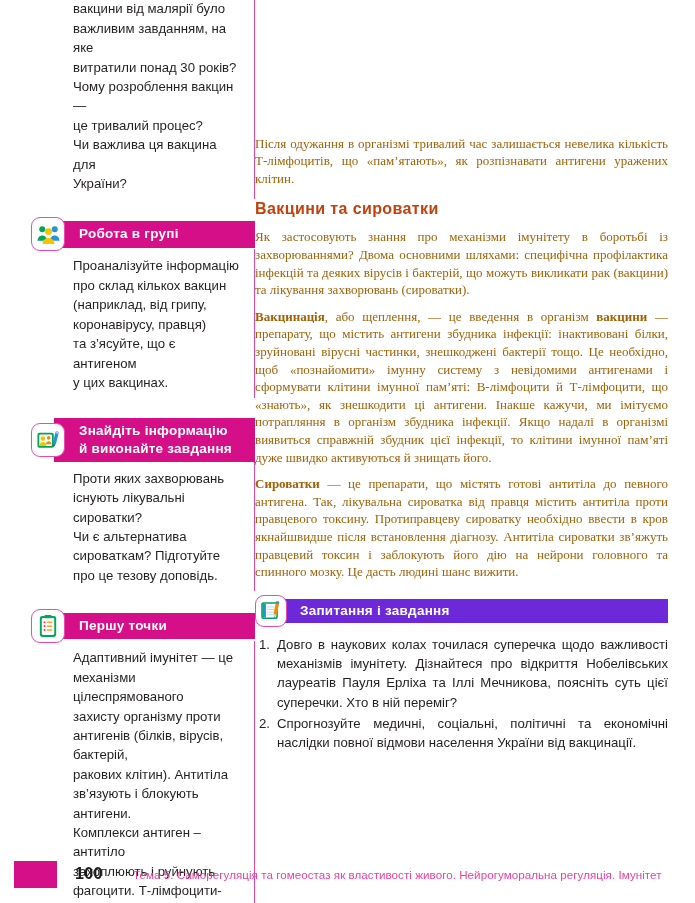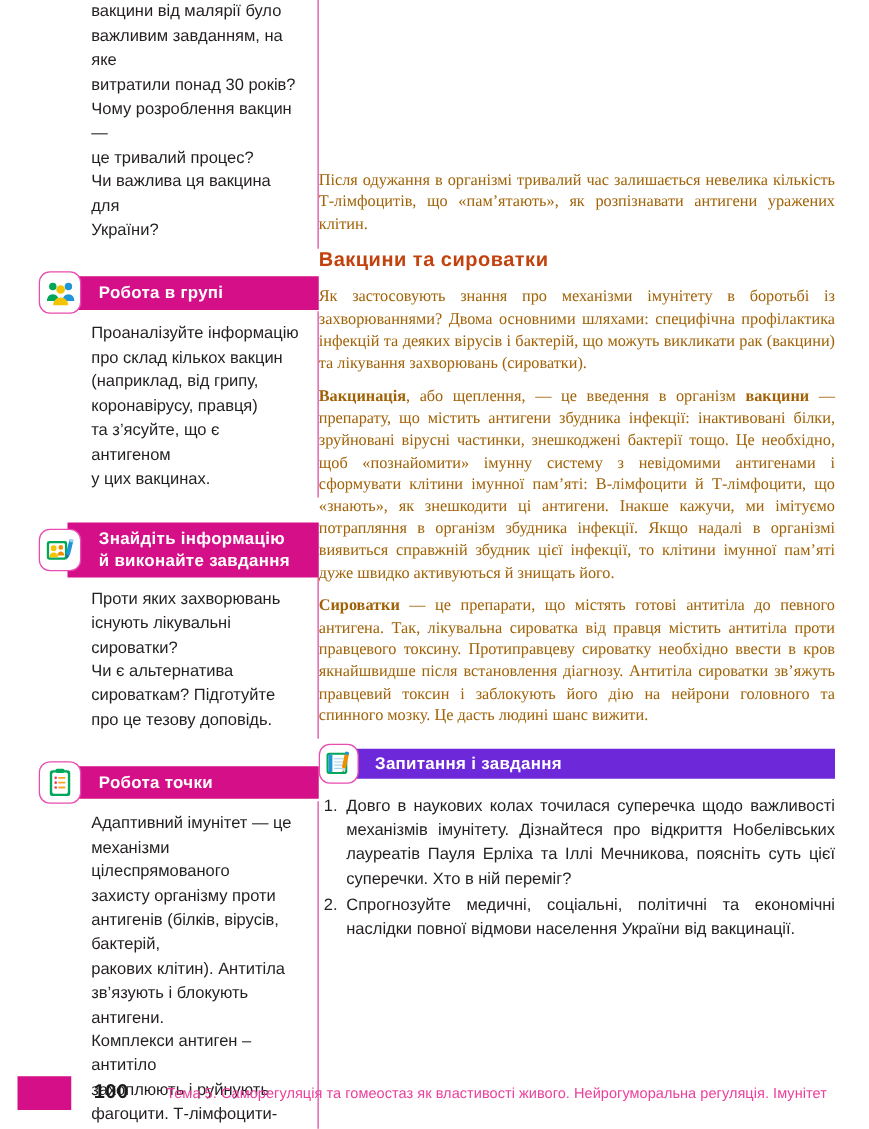--- a/index.html
+++ b/index.html
@@ -331,21 +331,21 @@
         <div class="rubric-body">Проти яких захворювань
 існують лікувальні сироватки?
 Чи є альтернатива
 сироваткам? Підготуйте
 про це тезову доповідь.</div>
       </div>
 
       <div class="rubric">
         <div class="rubric-head">
           <div class="rubric-bar">
-            <span class="rubric-title">Робота точки</span>
+            <span class="rubric-title">Першу точки</span>
           </div>
           <span class="rubric-icon">
             <svg width="25" height="25" viewBox="0 0 26 26">
               <rect x="4" y="2.2" width="17" height="21.6" rx="2.4" fill="#00a65a"></rect>
               <rect x="6" y="4.2" width="13" height="17.6" rx="1.4" fill="#ffffff"></rect>
               <rect x="8.6" y="1.1" width="7.8" height="3.4" rx="1.5" fill="#00a65a"></rect>
               <g fill="#ef3e5c">
                 <circle cx="8.9" cy="8.6" r="1.1"></circle>
                 <circle cx="8.9" cy="12.6" r="1.1"></circle>
                 <circle cx="8.9" cy="16.6" r="1.1"></circle>

